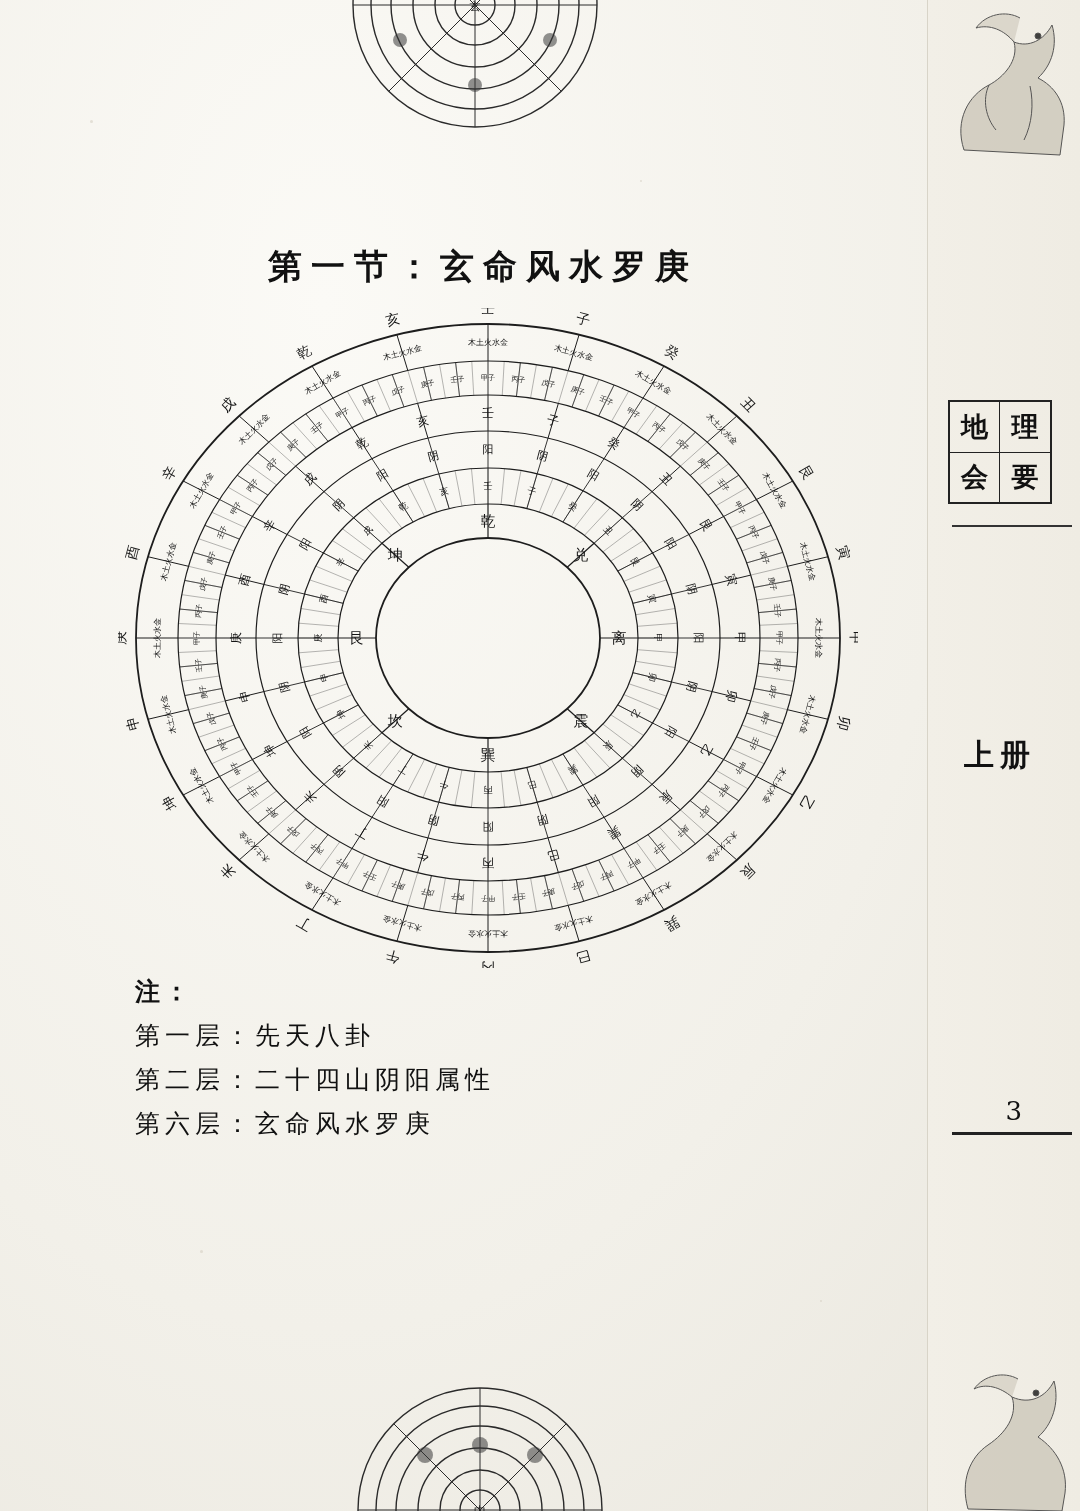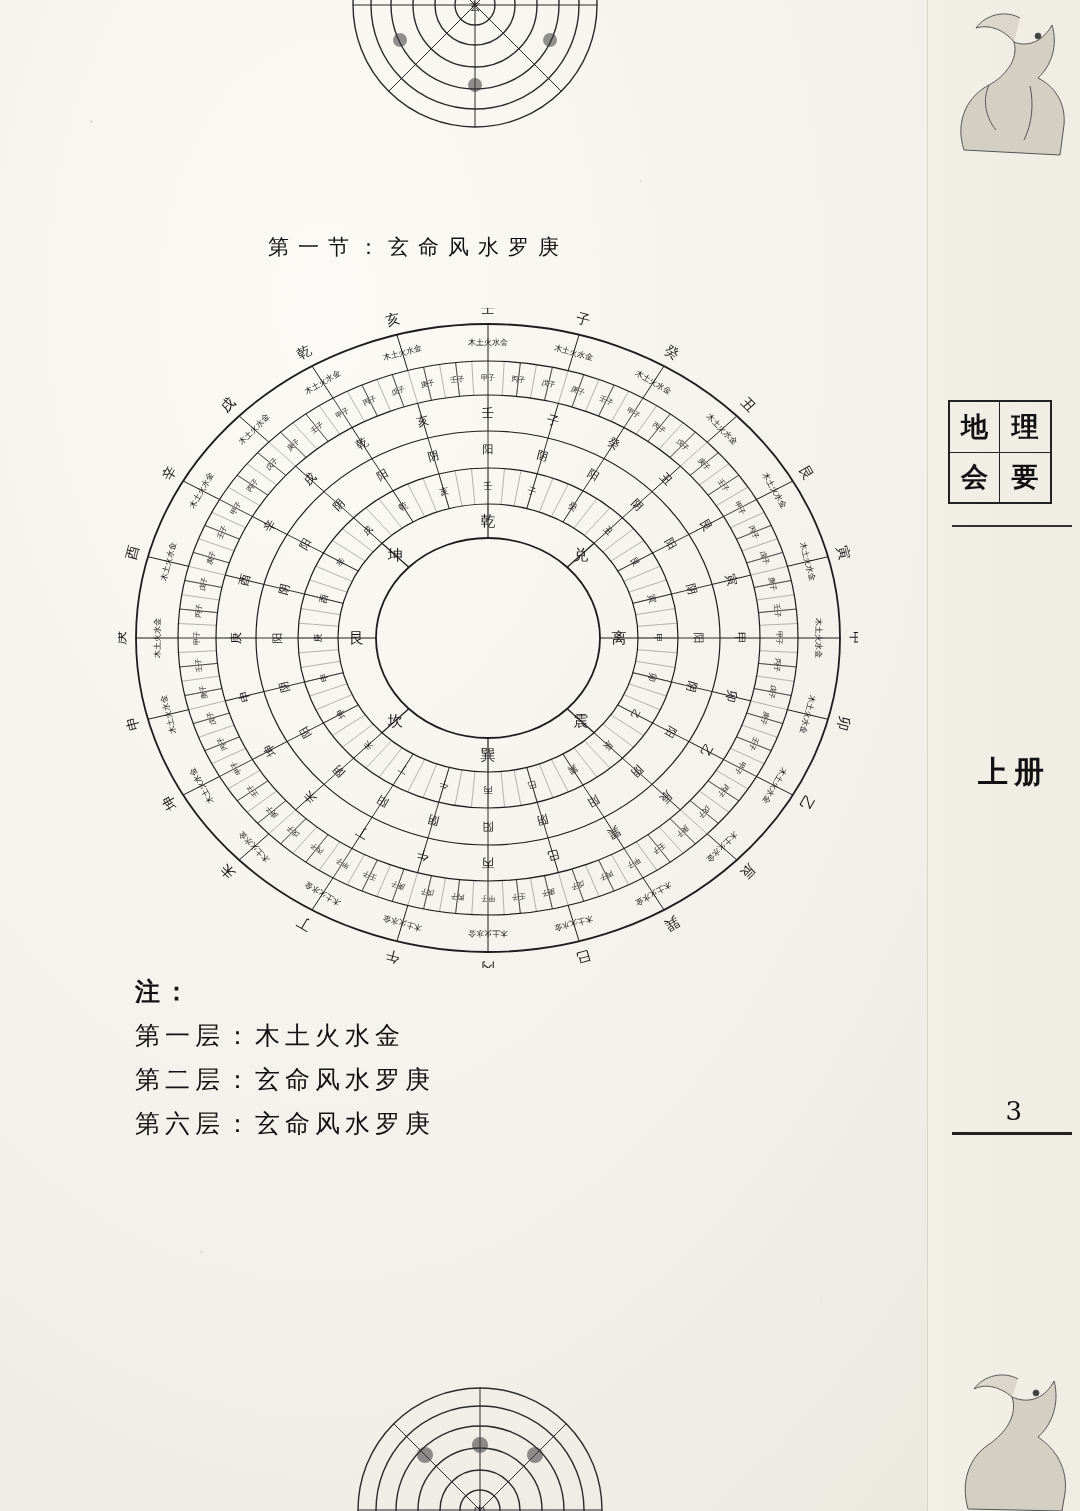--- a/index.html
+++ b/index.html
@@ -46,41 +46,41 @@
     box-sizing:border-box;
   }
   .title-grid span:nth-child(2),.title-grid span:nth-child(4){border-right:none;}
   .title-grid span:nth-child(3),.title-grid span:nth-child(4){border-bottom:none;}
   .title-rule{
     position:absolute;right:8px;top:525px;width:120px;height:0;
     border-top:2px solid #333;
   }
   .volume{
     position:absolute;right:30px;top:735px;width:100px;
-    text-align:right;font-size:30px;font-weight:bold;letter-spacing:6px;
-    color:#111;font-family:"DejaVu Serif","Liberation Serif",serif;margin-top:17px;
+    text-align:center;font-size:30px;font-weight:bold;letter-spacing:6px;
+    color:#111;font-family:"DejaVu Serif","Liberation Serif",serif;
   }
   .folio{
     position:absolute;right:58px;top:1096px;font-size:26px;color:#111;
     font-family:"DejaVu Serif","Liberation Serif",serif;
   }
   .folio-rule{
     position:absolute;right:8px;top:1132px;width:120px;height:0;
     border-top:3px solid #222;
   }
   
   .deco-top{position:absolute;left:330px;top:-120px;width:290px;height:250px;}
   .deco-bottom{position:absolute;left:335px;top:1385px;width:290px;height:250px;}
 
   
   .section-title{
-    position:absolute;left:268px;top:233px;
-    font-size:21px;letter-spacing:9px;color:#111;
+    position:absolute;left:268px;top:244px;
+    font-size:34px;letter-spacing:9px;color:#111;
     font-family:"DejaVu Serif","Liberation Serif",serif;
-    font-weight:400;
+    font-weight:700;
   }
   
   .luopan-wrap{
     position:absolute;left:118px;top:308px;width:740px;height:660px;
   }
   .luopan-wrap svg{display:block;}
   
   .notes{
     position:absolute;left:135px;top:975px;width:620px;
   }
@@ -717,22 +717,22 @@
           <line x1="313.4480200975693" y1="92.31013302168523" x2="305.54737584649445" y2="59.05311459673584"></line>
           <line x1="327.4498255090572" y1="89.99173323538156" x2="321.50531583752837" y2="56.41032965514688"></line>
           <line x1="341.56825799119827" y1="88.33117942550956" x2="337.59617638702747" y2="54.51743498298828"></line>
           <line x1="355.76461990191916" y1="87.33302305463855" x2="353.7758535646873" y2="53.37961887298303"></line>
         </g>
       </svg>
   </div>
 
   <div class="notes">
     <div class="note-head">注：</div>
-    <div class="note-line">第一层：木土火水金</div>
-    <div class="note-line">第二层：玄命风水罗庚</div>
+    <div class="note-line">第一层：先天八卦</div>
+    <div class="note-line">第二层：二十四山阴阳属性</div>
     <div class="note-line">第六层：玄命风水罗庚</div>
   </div>
 
   <div class="deco-bottom">
     <svg viewBox="0 0 290 250" width="290" height="250">
       <g stroke="#2a2a2a" fill="none" stroke-width="1.4">
         <circle cx="145" cy="125" r="122"></circle>
         <circle cx="145" cy="125" r="104"></circle>
         <circle cx="145" cy="125" r="84"></circle>
         <circle cx="145" cy="125" r="62"></circle>

